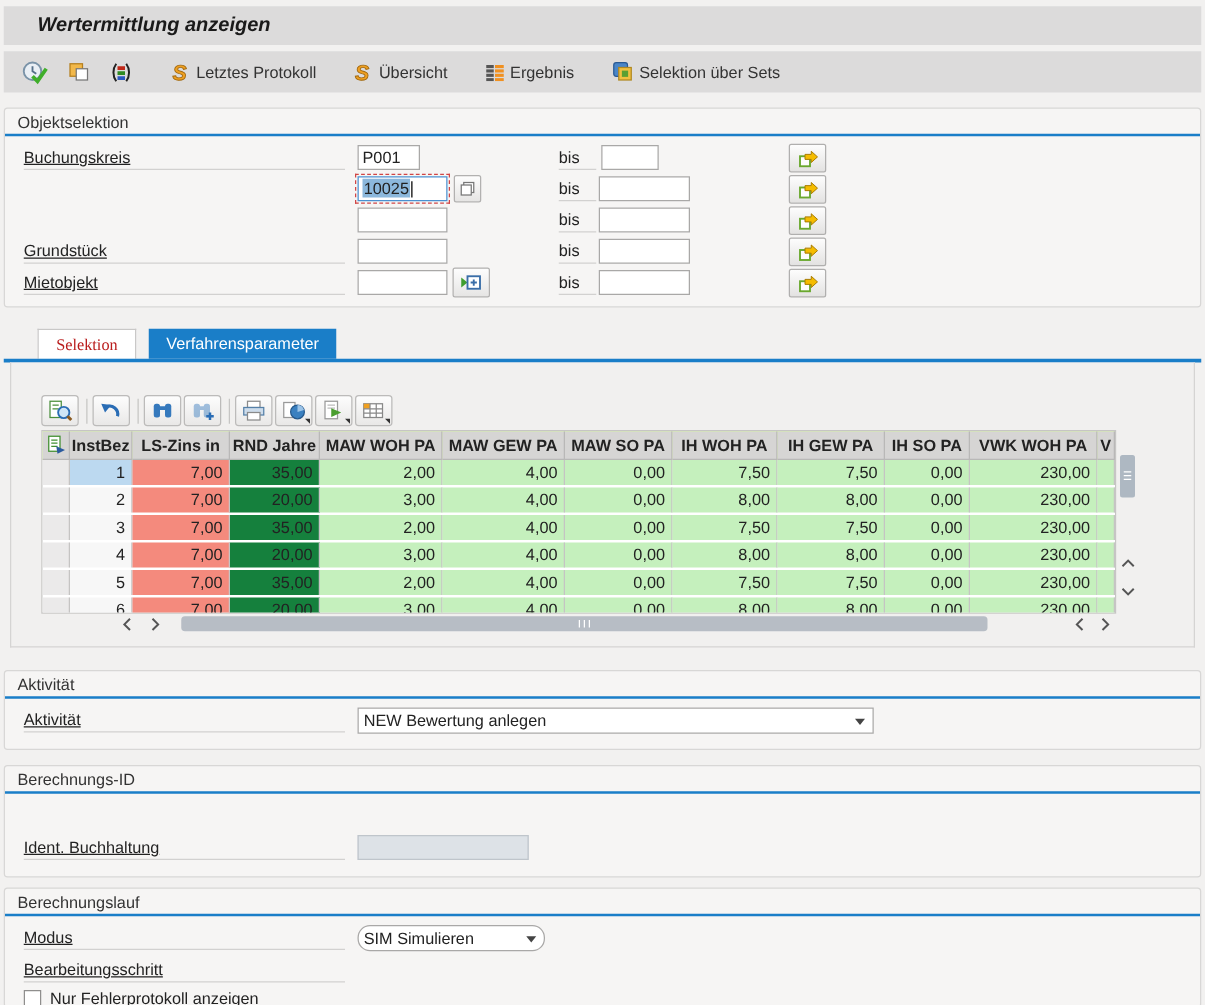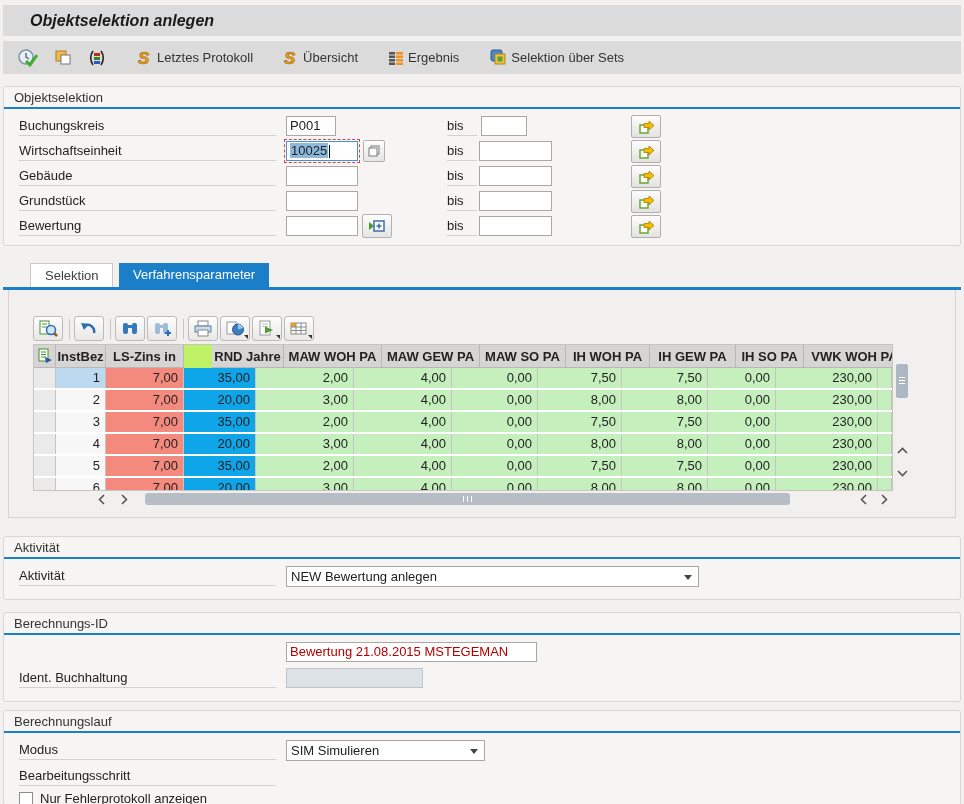--- a/index.html
+++ b/index.html
@@ -20,21 +20,21 @@
   .tb-btn { display:flex; align-items:center; gap:4px; padding:2px 4px; cursor:default; }
   .tb-btn span.lbl { color:#333; }
   .gap-s { width:6px; } .gap-l { width:22px; }
 
   
   .group { background:#f6f5f4; border:1px solid #d8d7d6; border-radius:3px; }
   .group-title { position:absolute; left:10px; top:2px; height:18px; line-height:18px; color:#333; }
   .group-rule { position:absolute; left:0; right:0; top:20px; height:2px; background:#1a7ec8; }
   .frm-row { position:absolute; left:0; right:0; height:25px; }
   .frm-label { position:absolute; left:15px; top:2px; width:257px; height:20px;
-    line-height:19px; border-bottom:1px solid #d2d1d0; }
+    line-height:19px; border-bottom:1px solid #d2d1d0;text-decoration:underline; }
   .bis-label { position:absolute; left:443px; top:2px; width:30px; height:20px;
     line-height:19px; border-bottom:1px solid #d2d1d0; }
   .field { position:absolute; top:2px; height:20px; line-height:18px;
     background:#fff; border:1px solid #a9a8a7; padding:0 3px; }
   .field.disabled { background:#dde2e7; border-color:#bfc5cb; }
   .field.red { color:#b40000; }
   .field.focused { border:1px solid #4a90d0; outline:1px dashed #d04545; outline-offset:1px; }
   .sel-text { background:#8cb8dc; padding:0 1px; }
   .caret-bar { display:inline-block; width:1px; height:13px; background:#000;
     vertical-align:middle; margin-left:1px; }
@@ -45,21 +45,21 @@
     display:flex; align-items:center; justify-content:center; }
 
   
   .dropdown { position:absolute; top:2px; height:21px; line-height:19px; background:#fff;
     border:1px solid #a9a8a7; padding:0 18px 0 4px; }
   .dd-arrow { position:absolute; right:6px; top:8px; width:0; height:0;
     border-left:4px solid transparent; border-right:4px solid transparent; border-top:5px solid #444; }
 
   
   .tab { position:absolute; top:0; height:24px; line-height:24px; padding:0 14px; cursor:default; }
-  .tab.inactive { background:#ffffff; border:1px solid #c9c8c7; border-bottom:none; color:#404040; }
+  .tab.inactive { background:#ffffff; border:1px solid #c9c8c7; border-bottom:none; color:#b91c1c;font-family:Liberation Serif, serif; }
   .tab.active { background:#1a7ec8; color:#fff; }
   .tab-rule { left:3px; top:287px; width:958px; height:3px; background:#1a7ec8; }
   .tab-panel { left:8px; top:290px; width:948px; height:228px; background:#f1f0ef;
     border:1px solid #d5d4d3; border-top:none; }
 
   
   .alv-toolbar { left:33px; top:315px; height:27px; display:flex; align-items:center; }
   .alv-btn { width:30px; height:25px; background:linear-gradient(#fdfdfd,#e9e8e7);
     border:1px solid #bcbbba; border-radius:3px; display:flex; align-items:center; justify-content:center;
     margin-right:2px; position:relative; }
@@ -74,21 +74,21 @@
   .gh, .gsel-h { height:23px; line-height:23px; text-align:center; border-right:1px solid #b9b8b7;
     border-bottom:1px solid #b9b8b7; overflow:hidden; white-space:nowrap; flex:none; background:#d6d5d4; }
   .gsel-h { display:flex; align-items:center; justify-content:center; }
   .grow { display:flex; height:22px; }
   .gc, .gsel { height:20px; line-height:20px; flex:none; border-right:1px solid #c5c4c3;
     text-align:right; padding-right:5px; overflow:hidden; white-space:nowrap; }
   .gsel { background:#ebeaea; }
   .c-inst { background:#f7f7f7; }
   .c-inst.hl { background:#bcd9f0; }
   .c-red { background:#f48a7d; }
-  .c-tan { background:#0ea5e9;padding-left:15px; }
+  .c-tan { background:#15803d;padding-left:15px; }
   .c-green { background:#c5f0bd; }
 
   
   .vscroll { left:896px; top:346px; width:12px; height:143px; }
   .v-thumb { position:absolute; left:0; top:18px; width:12px; height:34px; background:#aeb8c2;
     border-radius:2px; }
   .v-thumb i { position:absolute; left:3px; width:6px; height:1px; background:#fff; }
   .hscroll { left:33px; top:492px; width:860px; height:14px; }
   .h-thumb { position:absolute; left:112px; top:1px; width:645px; height:12px; background:#b7bdc5;
     border-radius:3px; }
@@ -97,21 +97,21 @@
 
   
   .checkbox { position:absolute; left:15px; top:0; width:14px; height:14px; background:#fff;
     border:1px solid #8f8e8d; }
   .cb-label { position:absolute; left:36px; top:-1px; }
 </style>
 </head>
 <body>
 
 <div class="abs titlebar">
-  <span class="t">Objektselektion anlegen</span>
+  <span class="t">Wertermittlung anzeigen</span>
 </div>
 
 <div class="abs toolbar">
   <div class="tb-btn">
     <svg width="22" height="20">
       <circle cx="9" cy="9" r="7" fill="#e9eff5" stroke="#7a93a8" stroke-width="1.5"></circle>
       <path d="M9 5 L9 9 L12 11" stroke="#55708a" fill="none" stroke-width="1.5"></path>
       <path d="M9 13 L13 17 L20 7" stroke="#3fae2a" stroke-width="3" fill="none"></path>
     </svg>
   </div>
@@ -182,40 +182,38 @@
     <div class="field" style="left:477px; width:46px;"></div>
     <div class="msel-btn">
       <svg width="17" height="16">
         <rect x="2" y="6" width="8" height="8" fill="#fdfdfd" stroke="#6aa82e" stroke-width="1.5"></rect>
         <polygon points="6,4.5 11,4.5 11,2 16,6.5 11,11 11,8.5 6,8.5" fill="#f5bc00" stroke="#a87c00" stroke-width="0.8"></polygon>
       </svg>
     </div>
   </div>
 
   <div class="frm-row" style="top:52px;">
-    <span class="frm-label">Wirtschaftseinheit</span>
     <div class="field focused" style="left:282px; width:72px;"><span class="sel-text">10025</span><span class="caret-bar"></span></div>
     <div class="mini-btn" style="left:359px;">
       <svg width="14" height="14">
         <rect x="4" y="2" width="8" height="8" fill="#fff" stroke="#777"></rect>
         <rect x="2" y="4" width="8" height="8" fill="#fff" stroke="#777"></rect>
       </svg>
     </div>
     <span class="bis-label">bis</span>
     <div class="field" style="left:475px; width:73px;"></div>
     <div class="msel-btn">
       <svg width="17" height="16">
         <rect x="2" y="6" width="8" height="8" fill="#fdfdfd" stroke="#6aa82e" stroke-width="1.5"></rect>
         <polygon points="6,4.5 11,4.5 11,2 16,6.5 11,11 11,8.5 6,8.5" fill="#f5bc00" stroke="#a87c00" stroke-width="0.8"></polygon>
       </svg>
     </div>
   </div>
 
   <div class="frm-row" style="top:77px;">
-    <span class="frm-label">Gebäude</span>
     <div class="field" style="left:282px; width:72px;"></div>
     <span class="bis-label">bis</span>
     <div class="field" style="left:475px; width:73px;"></div>
     <div class="msel-btn">
       <svg width="17" height="16">
         <rect x="2" y="6" width="8" height="8" fill="#fdfdfd" stroke="#6aa82e" stroke-width="1.5"></rect>
         <polygon points="6,4.5 11,4.5 11,2 16,6.5 11,11 11,8.5 6,8.5" fill="#f5bc00" stroke="#a87c00" stroke-width="0.8"></polygon>
       </svg>
     </div>
   </div>
@@ -227,21 +225,21 @@
     <div class="field" style="left:475px; width:73px;"></div>
     <div class="msel-btn">
       <svg width="17" height="16">
         <rect x="2" y="6" width="8" height="8" fill="#fdfdfd" stroke="#6aa82e" stroke-width="1.5"></rect>
         <polygon points="6,4.5 11,4.5 11,2 16,6.5 11,11 11,8.5 6,8.5" fill="#f5bc00" stroke="#a87c00" stroke-width="0.8"></polygon>
       </svg>
     </div>
   </div>
 
   <div class="frm-row" style="top:127px;">
-    <span class="frm-label">Bewertung</span>
+    <span class="frm-label">Mietobjekt</span>
     <div class="field" style="left:282px; width:72px;"></div>
     <div class="mini-btn" style="left:358px; width:30px; height:24px; top:0;">
       <svg width="18" height="16">
         <polygon points="1,4 6,8 1,12" fill="#3f9e2f"></polygon>
         <rect x="6" y="3" width="10" height="10" fill="#fff" stroke="#3a6ea8" stroke-width="1.5"></rect>
         <path d="M11 5.5 L11 10.5 M8.5 8 L13.5 8" stroke="#3a6ea8" stroke-width="1.5"></path>
       </svg>
     </div>
     <span class="bis-label">bis</span>
     <div class="field" style="left:475px; width:73px;"></div>
@@ -338,21 +336,21 @@
       <svg width="16" height="16">
         <rect x="2" y="1" width="9" height="12" fill="#fff" stroke="#3f8f2f"></rect>
         <line x1="4" y1="4" x2="9" y2="4" stroke="#3f8f2f"></line>
         <line x1="4" y1="6.5" x2="9" y2="6.5" stroke="#3f8f2f"></line>
         <line x1="4" y1="9" x2="9" y2="9" stroke="#3f8f2f"></line>
         <polygon points="8,9 15,12 9,15" fill="#2a5a9e"></polygon>
       </svg>
     </div>
   <div class="gh" style="width: 50px;">InstBez</div>
       <div class="gh" style="width: 78px;">LS-Zins in</div>
-      <div class="gh" style="width: 72px; margin-left: 28px;">RND Jahre</div>
+      <div class="gh" style="width: 72px;">RND Jahre</div>
       <div class="gh" style="width: 98px;">MAW WOH PA</div>
       <div class="gh" style="width: 98px;">MAW GEW PA</div>
       <div class="gh" style="width: 86px;">MAW SO PA</div>
       <div class="gh" style="width: 84px;">IH WOH PA</div>
       <div class="gh" style="width: 86px;">IH GEW PA</div>
       <div class="gh" style="width: 68px;">IH SO PA</div>
       <div class="gh" style="width: 102px;">VWK WOH PA</div>
       <div class="gh" style="width: 14px;">V</div>
     </div>
   <div>
@@ -498,34 +496,33 @@
       <span>NEW Bewertung anlegen</span>
       <span class="dd-arrow"></span>
     </div>
   </div>
 </div>
 
 <div class="abs group" style="left:3px; top:612px; width:958px; height:90px;">
   <div class="group-title">Berechnungs-ID</div>
   <div class="group-rule"></div>
   <div class="frm-row" style="top:27px;">
-    <div class="field red" style="left:282px; width:251px;">Bewertung 21.08.2015 MSTEGEMAN</div>
   </div>
   <div class="frm-row" style="top:53px;">
     <span class="frm-label">Ident. Buchhaltung</span>
     <div class="field disabled" style="left:282px; width:137px;"></div>
   </div>
 </div>
 
 <div class="abs group" style="left:3px; top:710px; width:958px; height:96px;">
   <div class="group-title">Berechnungslauf</div>
   <div class="group-rule"></div>
   <div class="frm-row" style="top:27px;">
     <span class="frm-label">Modus</span>
-    <div class="dropdown" style="left:282px; width:199px;">
+    <div class="dropdown" style="left:282px; width:150px;border-radius:10px;">
       <span>SIM Simulieren</span>
       <span class="dd-arrow"></span>
     </div>
   </div>
   <div class="frm-row" style="top:53px;">
     <span class="frm-label">Bearbeitungsschritt</span>
   </div>
   <div class="frm-row" style="top:81px;">
     <div class="checkbox"></div>
     <span class="cb-label">Nur Fehlerprotokoll anzeigen</span>

